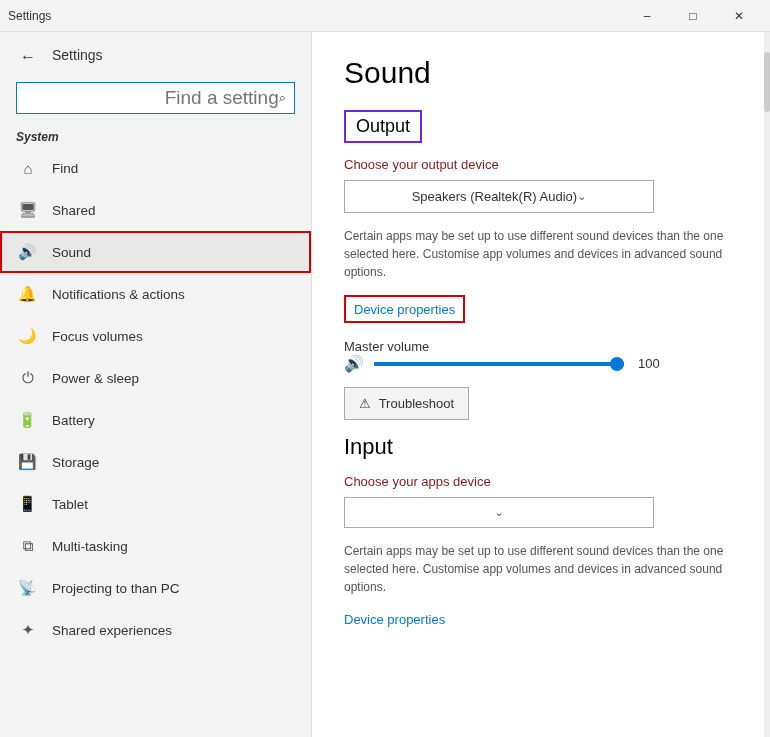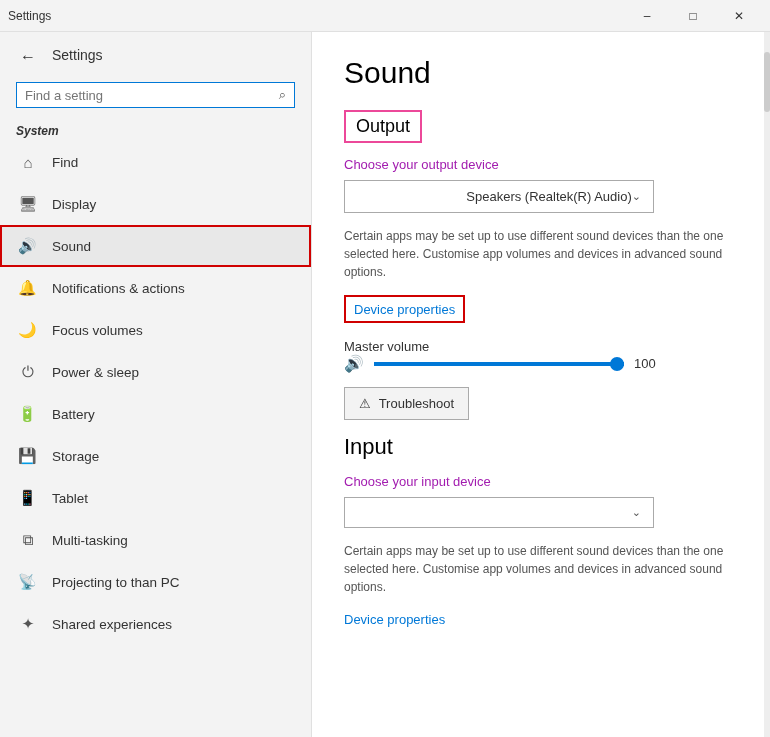--- a/index.html
+++ b/index.html
@@ -85,23 +85,24 @@
       display: flex;
       align-items: center;
       border: 1.5px solid #0078d7;
       background: white;
       padding: 4px 8px;
     }
     .search-input {
       border: none;
       outline: none;
       flex: 1;
-      font-size: 13px;
+      font-size: 19px;
       color: #0f172a;
       background: transparent;
+      text-align: right;
     }
     .search-icon-btn {
       color: #555;
       font-size: 13px;
       cursor: pointer;
     }
     .section-label {
       padding: 8px 16px 4px;
       font-size: 12px;
       font-weight: 700;
@@ -137,39 +138,39 @@
       padding: 24px 32px 24px 32px;
       position: relative;
     }
     .page-title {
       font-size: 30px;
       font-weight: 300;
       color: #000;
       margin-bottom: 20px;
     }
     .section-box {
-      border: 2px solid #ec4899;
+      border: 2px solid #6d28d9;
       padding: 4px 10px;
       display: inline-block;
       margin-bottom: 14px;
     }
     .section-heading {
       font-size: 18px;
       font-weight: 400;
       color: #000;
     }
     .sub-label {
       font-size: 13px;
-      color: #a21caf;
+      color: #7f1d1d;
       margin-bottom: 8px;
     }
     .dropdown {
       display: flex;
       align-items: center;
-      justify-content: flex-end;
+      justify-content: center;
       border: 1px solid #aaa;
       background: white;
       padding: 8px 12px;
       width: 100%;
       max-width: 310px;
       cursor: pointer;
       font-size: 13px;
       color: #333;
       margin-bottom: 14px;
     }
@@ -223,21 +224,21 @@
       border-radius: 50%;
       position: absolute;
       right: 0;
       top: 50%;
       transform: translateY(-50%);
     }
     .vol-value {
       font-size: 13px;
       color: #333;
       min-width: 30px;
-      text-align: left;
+      text-align: center;
     }
     .troubleshoot-btn {
       display: flex;
       align-items: center;
       gap: 8px;
       border: 1px solid #aaa;
       background: #f3f3f3;
       padding: 8px 14px;
       cursor: pointer;
       font-size: 13px;
@@ -305,21 +306,21 @@
 
     <div class="section-label">System</div>
 
     <div id="nav-list">
         <div class="nav-item">
       <span class="nav-icon">⌂</span>
       <span>Find</span>
     </div>
         <div class="nav-item">
       <span class="nav-icon">🖥</span>
-      <span>Display</span>
+      <span>Shared</span>
     </div>
         <div class="nav-item active">
       <span class="nav-icon">🔊</span>
       <span>Sound</span>
     </div>
         <div class="nav-item">
       <span class="nav-icon">🔔</span>
       <span>Notifications &amp; actions</span>
     </div>
         <div class="nav-item">
@@ -393,21 +394,21 @@
     <button class="troubleshoot-btn">
       <span>⚠</span>
       <span>Troubleshoot</span>
     </button>
 
 
     
     <div class="input-section">
       <h2 class="input-heading">Input</h2>
 
-      <div class="sub-label">Choose your input device</div>
+      <div class="sub-label">Choose your apps device</div>
 
       <div class="dropdown">
         <span class="dropdown-arrow">⌄</span>
       </div>
 
       <div class="info-text">Certain apps may be set up to use different sound devices than the one selected here. Customise app volumes and devices in advanced sound options.</div>
 
       <a class="link-text">Device properties</a>
     </div>
 

